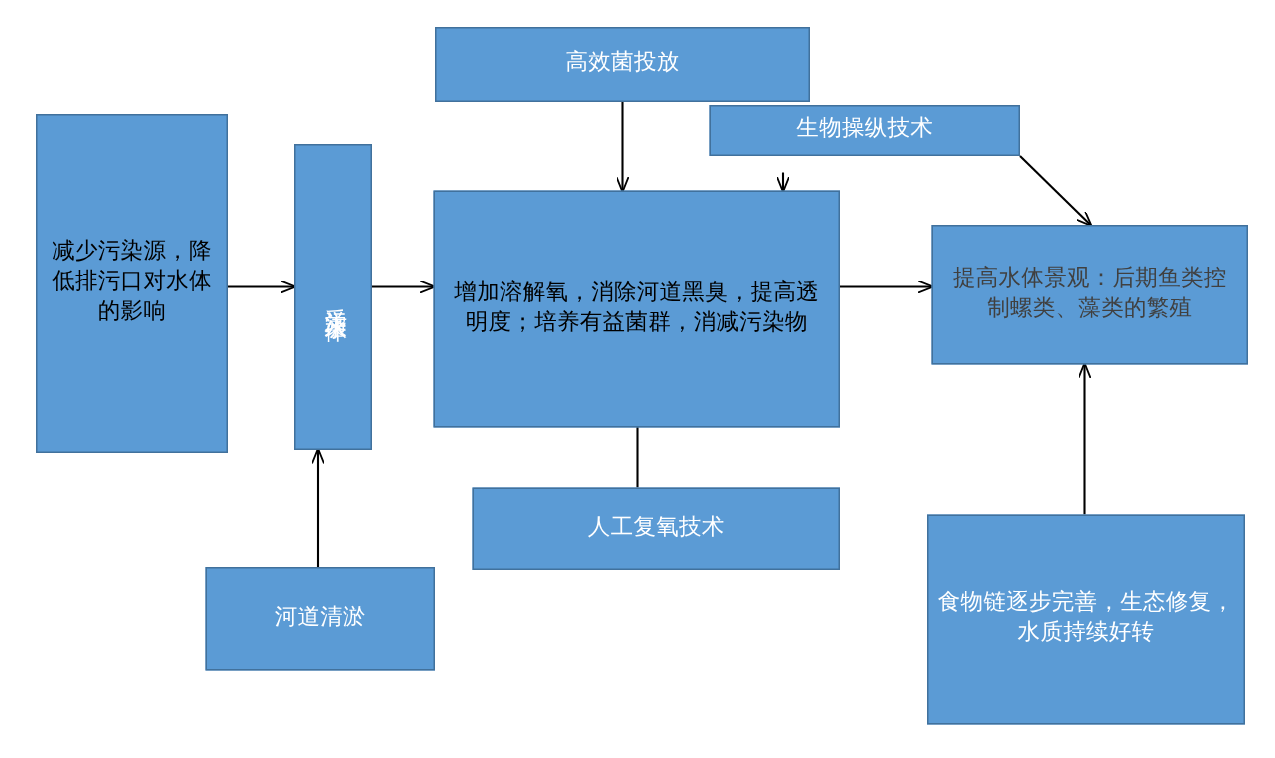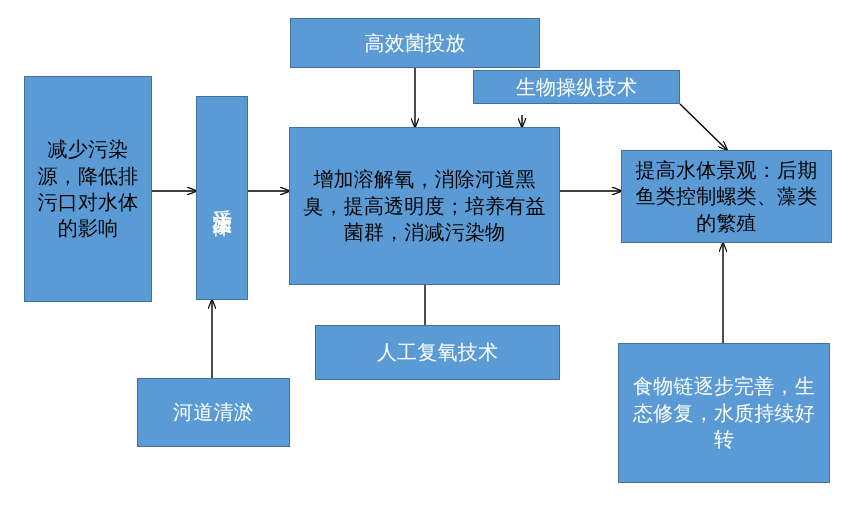--- a/index.html
+++ b/index.html
@@ -21,21 +21,21 @@
     position: absolute;
     box-sizing: border-box;
     background: #5B9BD5;
     border: 1px solid #41719C;
     color: #ffffff;
     display: flex;
     align-items: center;
     justify-content: center;
     text-align: center;
     line-height: 1.32;
-    font-size: 20px;
+    font-size: 15px;
     padding: 2px 6px;
     letter-spacing: 0.2px;
   }
   .node span {
     display: block;
     width: 100%;
   }
   .node.vertical span {
     writing-mode: vertical-rl;
     text-orientation: upright;
@@ -90,21 +90,21 @@
   </div>
 
   <div class="node" style="left: 473px; top: 70px; width: 207px; height: 34px; background: rgb(91, 155, 213); border-color: rgb(65, 113, 156); color: rgb(255, 255, 255);">
     <span>生物操纵技术</span>
   </div>
 
   <div class="node" style="left: 289px; top: 127px; width: 271px; height: 158px; background: rgb(91, 155, 213); border-color: rgb(65, 113, 156); color: #000000; text-align: center;">
     <span>增加溶解氧，消除河道黑臭，提高透明度；培养有益菌群，消减污染物</span>
   </div>
 
-  <div class="node" style="left: 621px; top: 150px; width: 211px; height: 93px; background: rgb(91, 155, 213); border-color: rgb(65, 113, 156); color: #000000;">
+  <div class="node" style="left: 621px; top: 150px; width: 211px; height: 93px; background: rgb(91, 155, 213); border-color: rgb(65, 113, 156); color: #404040;">
     <span>提高水体景观：后期鱼类控制螺类、藻类的繁殖</span>
   </div>
 
   <div class="node" style="left: 315px; top: 325px; width: 245px; height: 55px; background: rgb(91, 155, 213); border-color: rgb(65, 113, 156); color: rgb(255, 255, 255);">
     <span>人工复氧技术</span>
   </div>
 
   <div class="node" style="left: 137px; top: 378px; width: 153px; height: 69px; background: rgb(91, 155, 213); border-color: rgb(65, 113, 156); color: rgb(255, 255, 255);">
     <span>河道清淤</span>
   </div>

